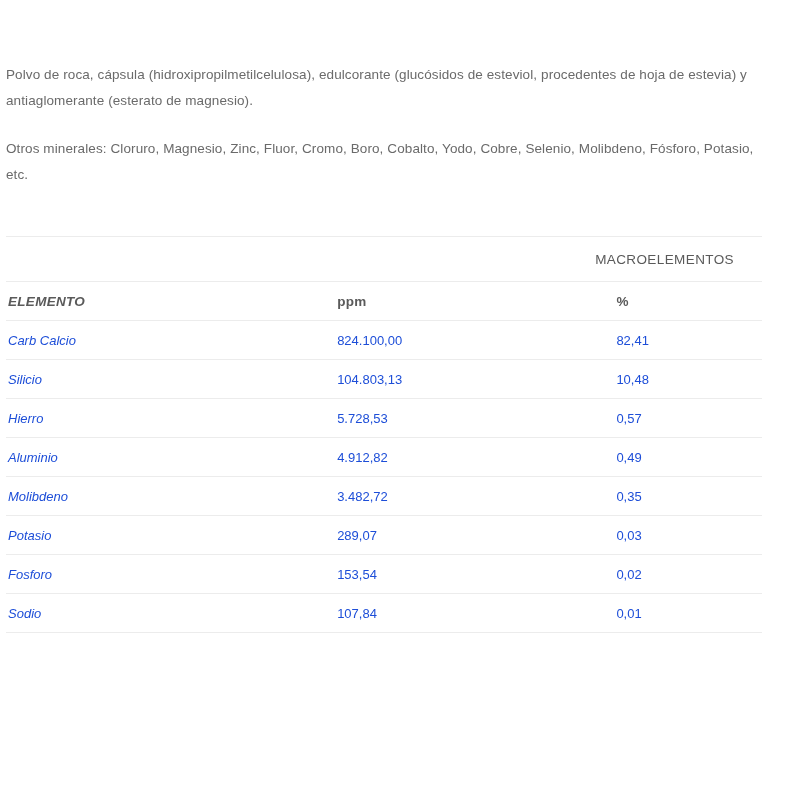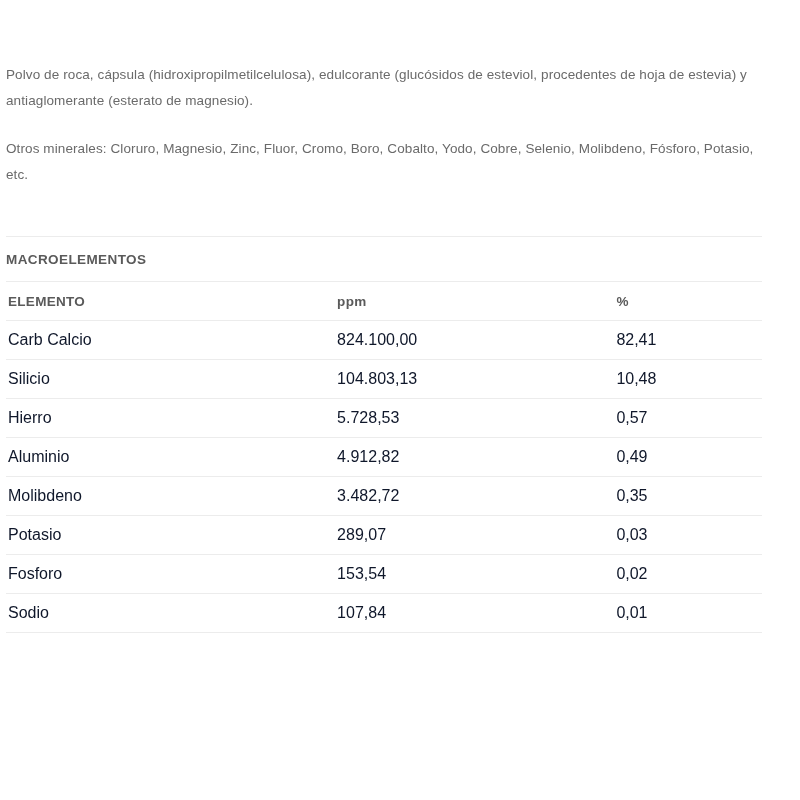--- a/index.html
+++ b/index.html
@@ -48,41 +48,41 @@
   table tr:last-child {
     border-bottom: 1px solid #ececec;
   }
   th, td {
     text-align: left;
     padding: 0;
     font-weight: normal;
     vertical-align: middle;
   }
   .caption-row th {
-    text-align: left;
-    font-weight: bold;
+    text-align: right;
+    font-weight: normal;
     color: #5a5a5a;
     font-size: 13.5px;
     letter-spacing: 0.4px;
     height: 44px;
     padding-right: 28px;
   }
   .head-row th {
     font-weight: bold;
     color: #5a5a5a;
     font-size: 13.5px;
     height: 38px;
     letter-spacing: 0.3px;
   }
   .data-row td {
     height: 38px;
-    color: #0f172a;
-    font-size: 16px;
+    color: #1d4ed8;
+    font-size: 13px;
   }
-  .col-element { width: 330px; padding-left: 2px; }
+  .col-element { width: 330px; padding-left: 2px; font-style: italic; }
   .col-ppm { width: 280px; }
   .col-pct { width: 146px; }
 </style>
 </head>
 <body>
 
 <div class="page">
 
   <p class="para">Polvo de roca,  cápsula (hidroxipropilmetilcelulosa), edulcorante (glucósidos de esteviol, procedentes de hoja de estevia) y antiaglomerante (esterato de  magnesio).</p>
   <p class="para second">Otros minerales: Cloruro, Magnesio, Zinc, Fluor, Cromo, Boro, Cobalto, Yodo, Cobre, Selenio, Molibdeno, Fósforo, Potasio, etc.</p>

